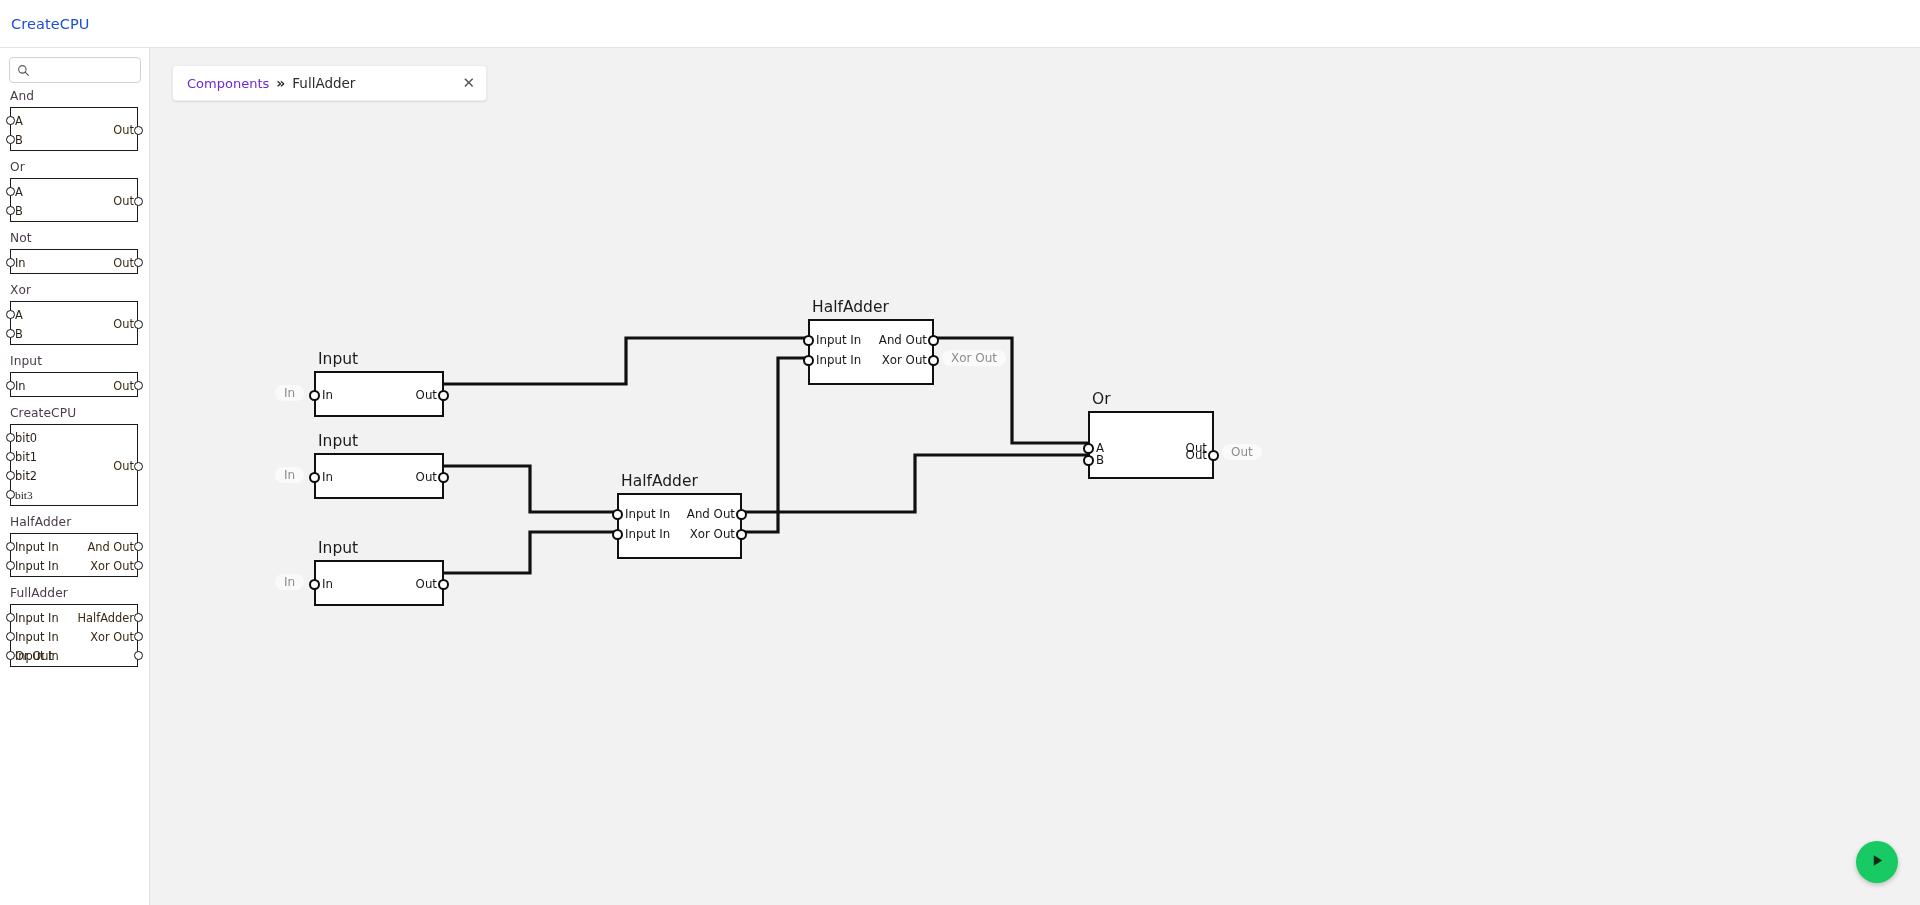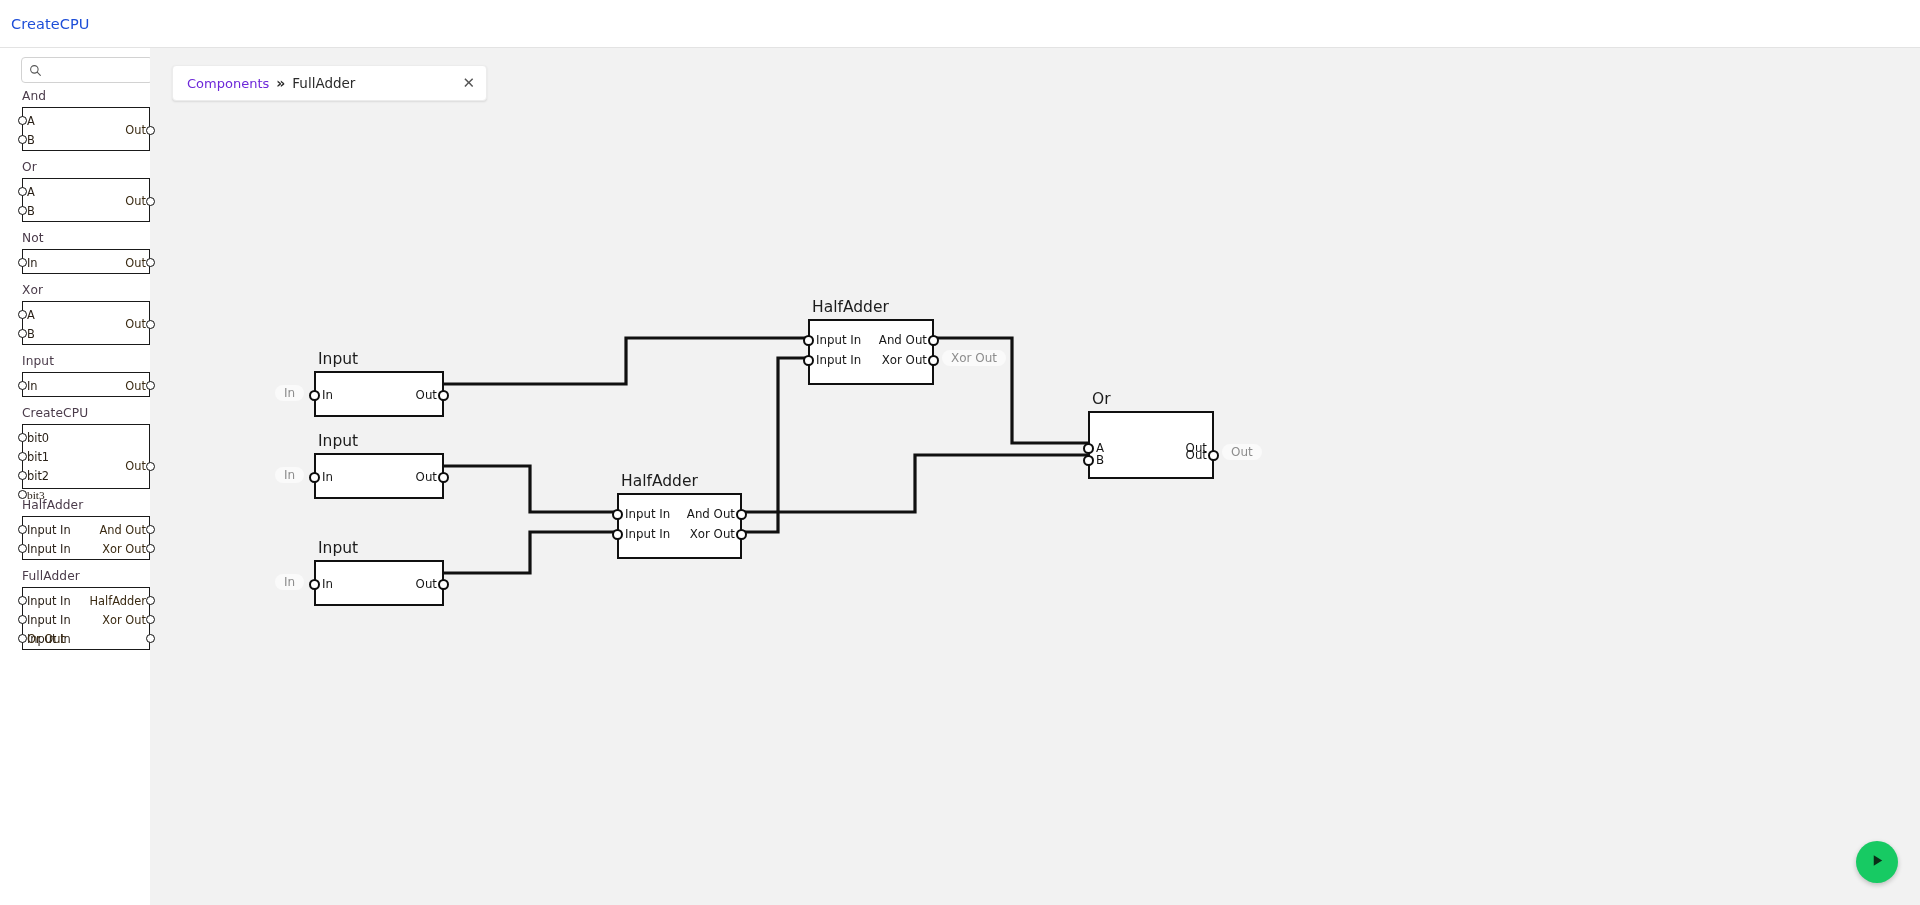--- a/index.html
+++ b/index.html
@@ -19,21 +19,21 @@
   }
   .app-title {
     margin-left: 11px;
     font-size: 14.5px;
     color: #1d4ed8;
     letter-spacing: .1px;
   }
 
   
   .sidebar {
-    position: absolute; left: 12px; top: 48px;
+    position: absolute; left: 0; top: 48px;
     width: 150px; height: 857px;
     background: #ffffff;
     border-right: 1px solid #e0e0e0;
     overflow: hidden;
   }
   .search-wrap { padding: 9px 9px 0 9px; }
   .search-box {
     height: 26px; width: 132px;
     border: 1px solid #d2d2d2; border-radius: 4px;
     background: #fff;
@@ -259,21 +259,21 @@
           </div>
           <span class="pin left" style="top: 8px;"></span>
           <div class="pal-row" style="position: absolute; left: 0px; right: 0px; top: 3px; justify-content: flex-end;">
             <span class="pin-out-lbl">Out</span>
           </div>
           <span class="pin right" style="top: 8px;"></span>
         </div>
       </div>
       <div class="pal-item">
         <div class="pal-label">CreateCPU</div>
-        <div class="pal-chip" style="height: 65px;">
+        <div class="pal-chip" style="height: 82px;">
           <div class="pal-row" style="position: absolute; left: 0px; right: 0px; top: 3px;">
             <span class="pin-in-lbl">bit0</span>
             <span class="pin-out-lbl"></span>
           </div>
           <span class="pin left" style="top: 8px;"></span>
           <div class="pal-row" style="position: absolute; left: 0px; right: 0px; top: 22px;">
             <span class="pin-in-lbl">bit1</span>
             <span class="pin-out-lbl"></span>
           </div>
           <span class="pin left" style="top: 27px;"></span>

